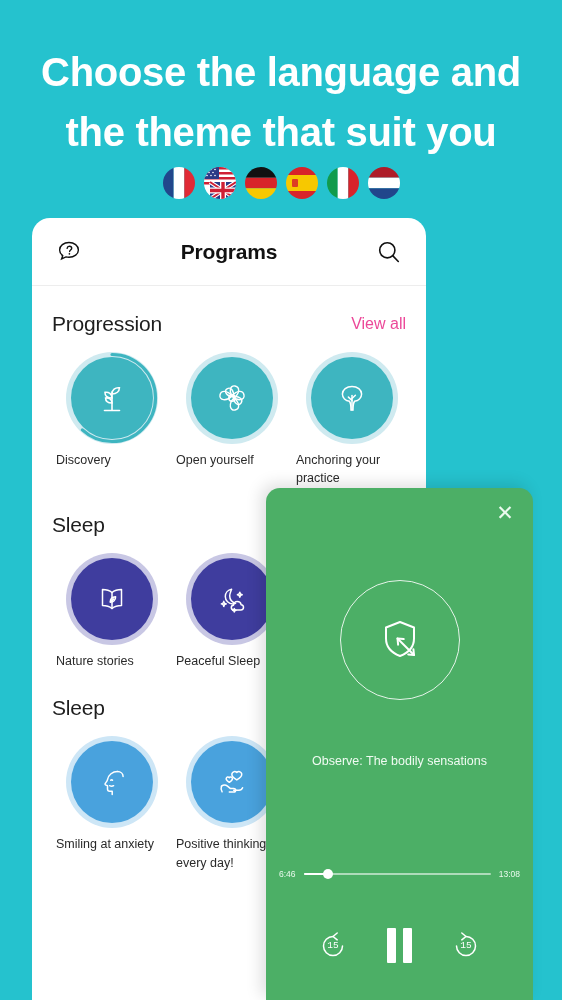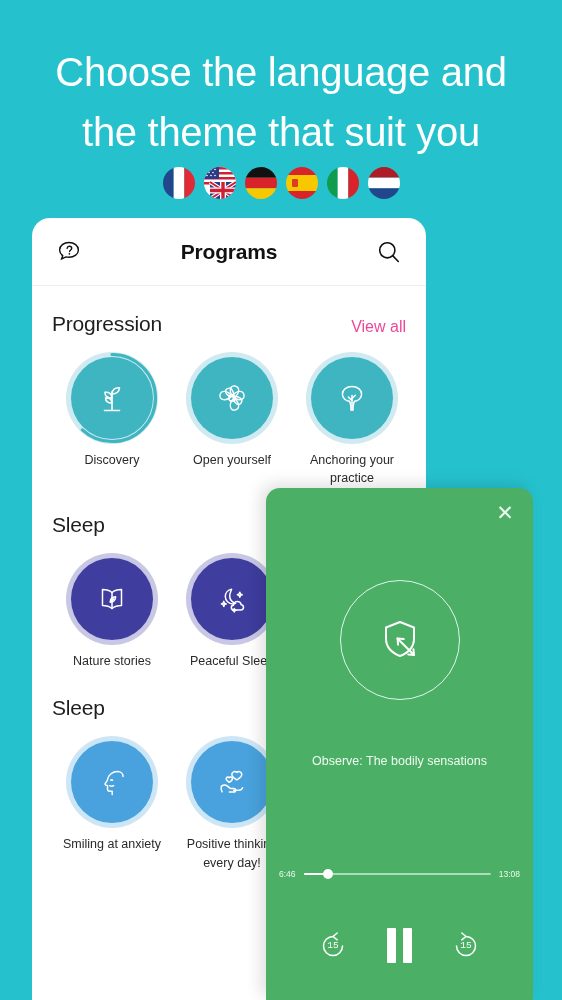--- a/index.html
+++ b/index.html
@@ -11,21 +11,21 @@
   body { background: #25c2ce; position: relative; }
 
   
   .headline {
     position: absolute;
     left: 0; top: 42px;
     width: 562px;
     text-align: center;
     color: #ffffff;
     font-size: 40px;
-    font-weight: normal;
+    font-weight: bold;
     line-height: 1.5;
     letter-spacing: -0.3px;
   }
   .headline .l2 { display: block; }
 
   
   .flags {
     position: absolute;
     left: 0; top: 167px;
     width: 562px;
@@ -64,21 +64,21 @@
     font-size: 21px;
     font-weight: bold;
     color: #111;
     letter-spacing: -0.2px;
   }
   .icon-btn { width: 30px; height: 30px; display: flex; align-items: center; justify-content: center; }
 
   .section { padding: 0 20px; }
   .section-head {
     display: flex;
-    align-items: flex-end;
+    align-items: center;
     justify-content: space-between;
     padding-top: 26px;
   }
   .section-title {
     font-size: 21px;
     color: #1e1e1e;
     font-weight: 500;
     letter-spacing: -0.2px;
   }
   .view-all { font-size: 16px; color: #ec4899; }
@@ -101,21 +101,20 @@
     display: flex;
     align-items: center;
     justify-content: center;
     position: relative;
   }
   .tile-circle svg { display: block; }
   .tile-label {
     margin-top: 12px;
     font-size: 12.5px;
     color: #2a2a2a;
-    text-align: center;
     line-height: 1.45;
     width: 112px;
   }
 
   
   .c-teal   { background: #3eb5c0; box-shadow: 0 0 0 5px #cfeaf0; }
   .c-purple { background: #3f3d9e; box-shadow: 0 0 0 5px #c8c7e4; }
   .c-blue   { background: #49a2dd; box-shadow: 0 0 0 5px #cde6f6; }
   .ring {
     position: absolute;

